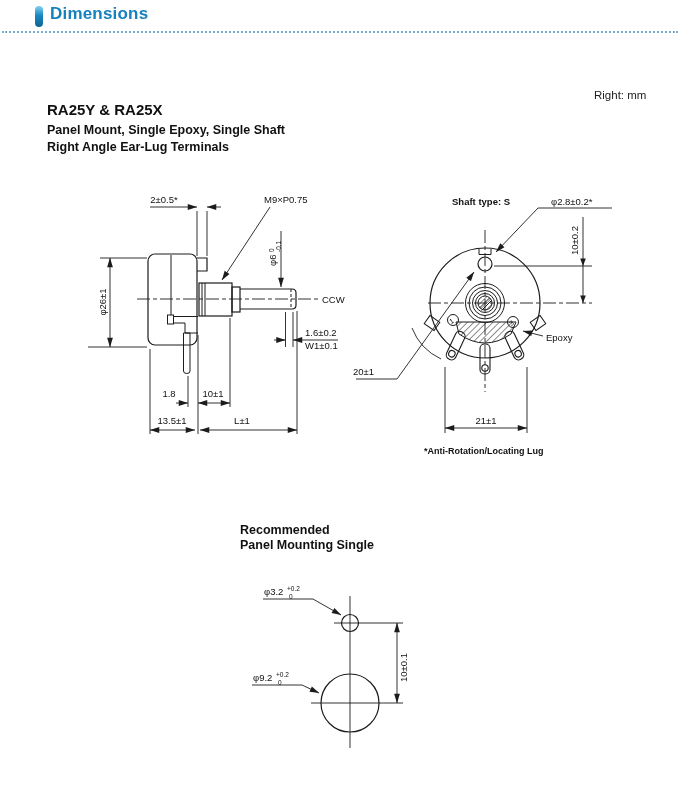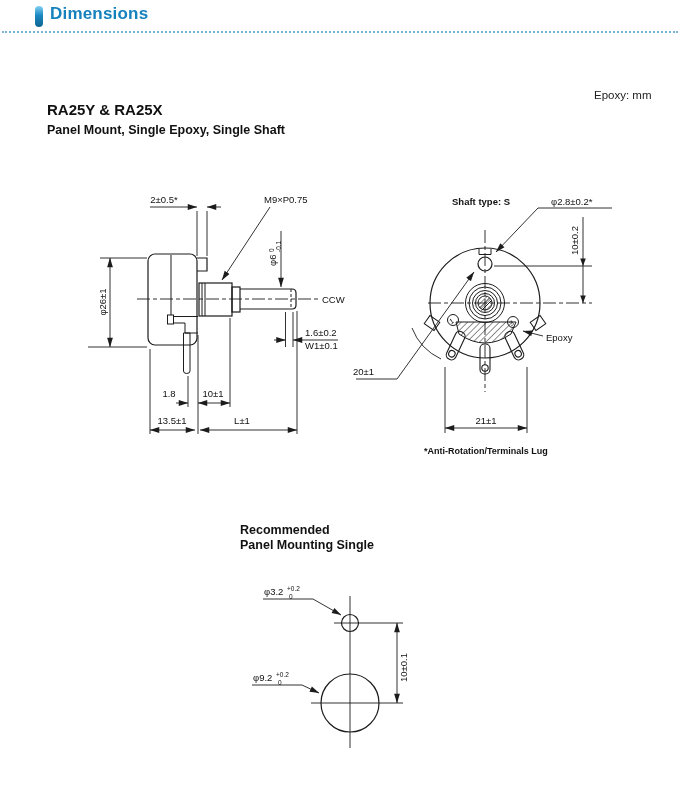--- a/index.html
+++ b/index.html
@@ -29,33 +29,34 @@
 <body>
 
 <div id="page">
 
   <div id="hdr">
     <div class="pill"></div>
     <div class="t">Dimensions</div>
   </div>
   <div id="dotted"></div>
 
-  <div class="abs" id="unit">Epoxy: mm</div>
+  <div class="abs" id="unit">Right: mm</div>
 
   <div class="abs" id="titleblock">
     <div class="model">RA25Y &amp; RA25X</div>
     <div class="sub">Panel Mount, Single Epoxy, Single Shaft</div>
+    <div class="sub">Right Angle Ear-Lug Terminals</div>
   </div>
 
   <div class="abs" id="pmh-title">
     <div>Recommended</div>
     <div>Panel Mounting Single</div>
   </div>
 
-  <div class="abs" id="note">*Anti-Rotation/Terminals Lug</div>
+  <div class="abs" id="note">*Anti-Rotation/Locating Lug</div>
 
   <svg width="680" height="794" viewBox="0 0 680 794">
     <defs>
       <marker id="ar" orient="auto-start-reverse" markerUnits="userSpaceOnUse" markerWidth="10" markerHeight="7" refX="8.6" refY="3" viewBox="0 0 9 6">
         <path d="M0.3,0.4 L8.8,3 L0.3,5.6 Z" fill="#1c1c1c"></path>
       </marker>
       <pattern id="hx" width="4.5" height="4.5" patternUnits="userSpaceOnUse" patternTransform="rotate(45)">
         <line x1="0" y1="0" x2="0" y2="4.5" stroke="#1c1c1c" stroke-width="1"></line>
       </pattern>
     </defs>

